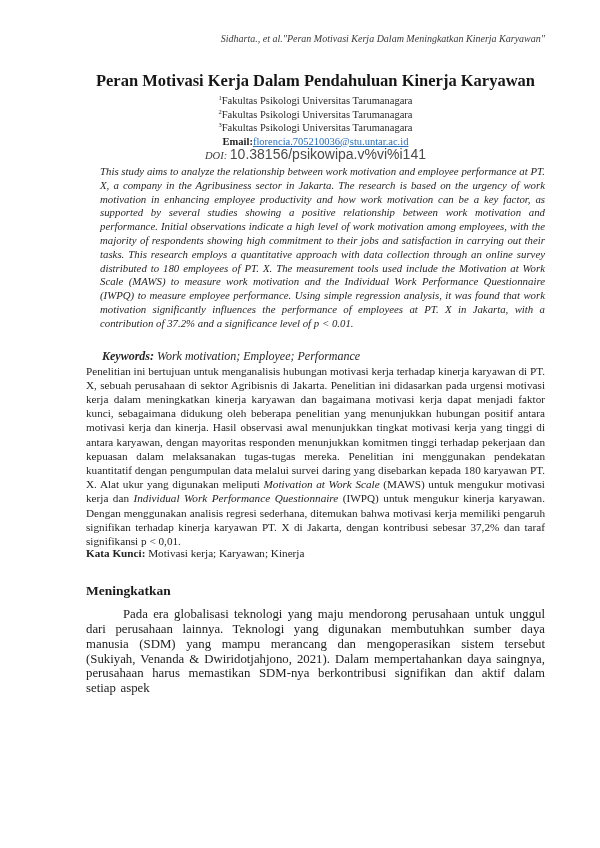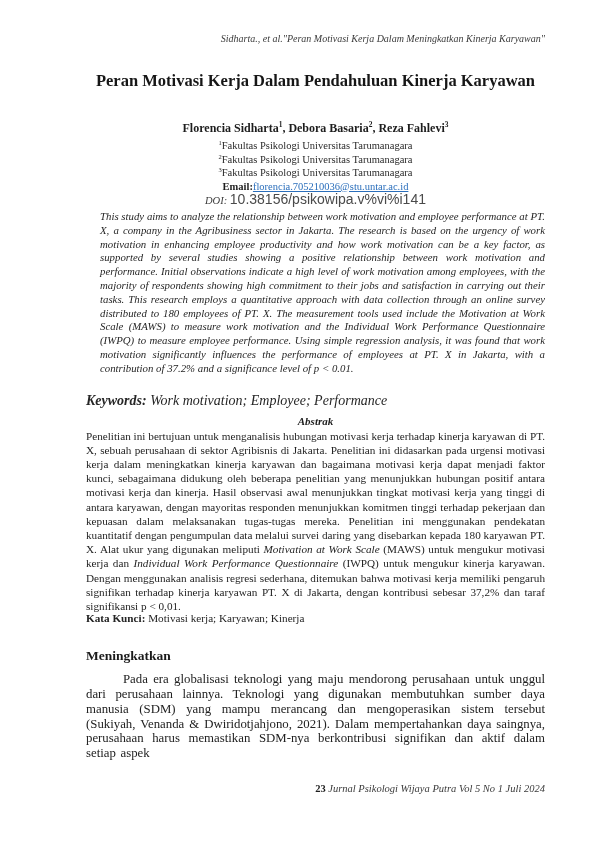--- a/index.html
+++ b/index.html
@@ -22,21 +22,21 @@
   .email-link{color:#2a6ebb;text-decoration:underline;cursor:pointer;}
 
   .submitted{margin-top:16px;font-size:10.5px;line-height:13px;font-style:italic;text-align:center;color:#333;}
   .doi-line{font-size:10.5px;line-height:13px;text-align:center;color:#3c3c3c;}
   .doi-label{font-style:italic;}
   .doi-value{font-family:"Liberation Sans", sans-serif;font-size:14px;color:#4a4a4a;}
 
   .h-abs{margin-top:23px;font-size:11px;line-height:14px;font-weight:bold;font-style:italic;text-align:center;color:#1d1d1d;}
 
   .abs-en{margin-top:3px;margin-left:14px;font-size:10.8px;line-height:13.8px;font-style:italic;text-align:justify;color:#262626;}
-  .kw-line{margin-top:18px;margin-left:0;font-size:14px;line-height:14px;font-style:italic;color:#262626;}
+  .kw-line{margin-top:18px;margin-left:16px;font-size:12px;line-height:14px;font-style:italic;color:#262626;}
   .kw-label{font-weight:bold;}
 
   .h-abstrak{margin-top:6px;}
   .abs-id{margin-top:1px;font-size:11.2px;line-height:14.2px;text-align:justify;color:#242424;}
   .abs-id .it{font-style:italic;}
   .kata-line{margin-top:-2px;font-size:11.2px;line-height:14px;color:#242424;}
   .kata-label{font-weight:bold;}
 
   .h-section{margin-top:22px;font-size:13.5px;line-height:17px;font-weight:bold;color:#1a1a1a;}
   .intro-para{margin-top:8px;font-size:12.8px;line-height:14.8px;text-align:justify;text-indent:37px;color:#222222;word-spacing:1.5px;}
@@ -49,36 +49,33 @@
 </style>
 </head>
 <body>
 
 <div class="page">
 
   <div class="running-head">Sidharta., et al."Peran Motivasi Kerja Dalam Meningkatkan Kinerja Karyawan"</div>
 
   <div class="title">Peran Motivasi Kerja Dalam Pendahuluan Kinerja Karyawan</div>
 
-  <div class="authors"><span>Florencia Sidharta</span><sup>1</sup><span>,  Debora Basaria</span><sup>2</sup><span>,  Reza Fahlevi</span><sup>3</sup></div>
 
   <div class="affil-block">
     <div class="affil"><sup>1</sup><span>Fakultas Psikologi Universitas Tarumanagara</span></div>
     <div class="affil"><sup>2</sup><span>Fakultas Psikologi Universitas Tarumanagara</span></div>
     <div class="affil"><sup>3</sup><span>Fakultas Psikologi Universitas Tarumanagara</span></div>
     <div class="email-line"><span class="email-label">Email:</span><a class="email-link">florencia.705210036@stu.untar.ac.id</a></div>
   </div>
 
   <div class="doi-line"><span class="doi-label">DOI: </span><span class="doi-value">10.38156/psikowipa.v%vi%i141</span></div>
 
   <div class="abs-en">This study aims to analyze the relationship between work motivation and employee performance at PT. X, a company in the Agribusiness sector in Jakarta. The research is based on the urgency of work motivation in enhancing employee productivity and how work motivation can be a key factor, as supported by several studies showing a positive relationship between work motivation and performance. Initial observations indicate a high level of work motivation among employees, with the majority of respondents showing high commitment to their jobs and satisfaction in carrying out their tasks. This research employs a quantitative approach with data collection through an online survey distributed to 180 employees of PT. X. The measurement tools used include the Motivation at Work Scale (MAWS) to measure work motivation and the Individual Work Performance Questionnaire (IWPQ) to measure employee performance. Using simple regression analysis, it was found that work motivation significantly influences the performance of employees at PT. X in Jakarta, with a contribution of 37.2% and a significance level of p &lt; 0.01.</div>
   <div class="kw-line"><span class="kw-label">Keywords:</span><span> Work motivation; Employee; Performance</span></div>
 
-  <div class="h-abs h-abstrak">Abstrak</div>
   <div class="abs-id"><span>Penelitian ini bertujuan untuk menganalisis hubungan motivasi kerja terhadap kinerja karyawan di PT. X, sebuah perusahaan di sektor Agribisnis di Jakarta. Penelitian ini didasarkan pada urgensi motivasi kerja dalam meningkatkan kinerja karyawan dan bagaimana motivasi kerja dapat menjadi faktor kunci, sebagaimana didukung oleh beberapa penelitian yang menunjukkan hubungan positif antara motivasi kerja dan kinerja. Hasil observasi awal menunjukkan tingkat motivasi kerja yang tinggi di antara karyawan, dengan mayoritas responden menunjukkan komitmen tinggi terhadap pekerjaan dan kepuasan dalam melaksanakan tugas-tugas mereka. Penelitian ini menggunakan pendekatan kuantitatif dengan pengumpulan data melalui survei daring yang disebarkan kepada 180 karyawan PT. X. Alat ukur yang digunakan meliputi </span><span class="it">Motivation at Work Scale</span><span> (MAWS) untuk mengukur motivasi kerja dan </span><span class="it">Individual Work Performance Questionnaire</span><span> (IWPQ) untuk mengukur kinerja karyawan. Dengan menggunakan analisis regresi sederhana, ditemukan bahwa motivasi kerja memiliki pengaruh signifikan terhadap kinerja karyawan PT. X di Jakarta, dengan kontribusi sebesar 37,2% dan taraf signifikansi p &lt; 0,01.</span></div>
   <div class="kata-line"><span class="kata-label">Kata Kunci:</span><span> Motivasi kerja; Karyawan; Kinerja</span></div>
 
   <div class="h-section">Meningkatkan</div>
   <div class="intro-para">Pada era globalisasi teknologi yang maju mendorong perusahaan untuk unggul dari perusahaan lainnya. Teknologi yang digunakan membutuhkan sumber daya manusia (SDM) yang mampu merancang dan mengoperasikan sistem tersebut (Sukiyah, Venanda &amp; Dwiridotjahjono, 2021). Dalam mempertahankan daya saingnya, perusahaan harus memastikan SDM-nya berkontribusi signifikan dan aktif dalam setiap aspek</div>
 
-  <div class="footer"><span class="pageno">23</span><span class="journal"> Jurnal Psikologi Wijaya Putra Vol 5 No 1 Juli 2024</span></div>
 
 </div>
 
 </body></html>

